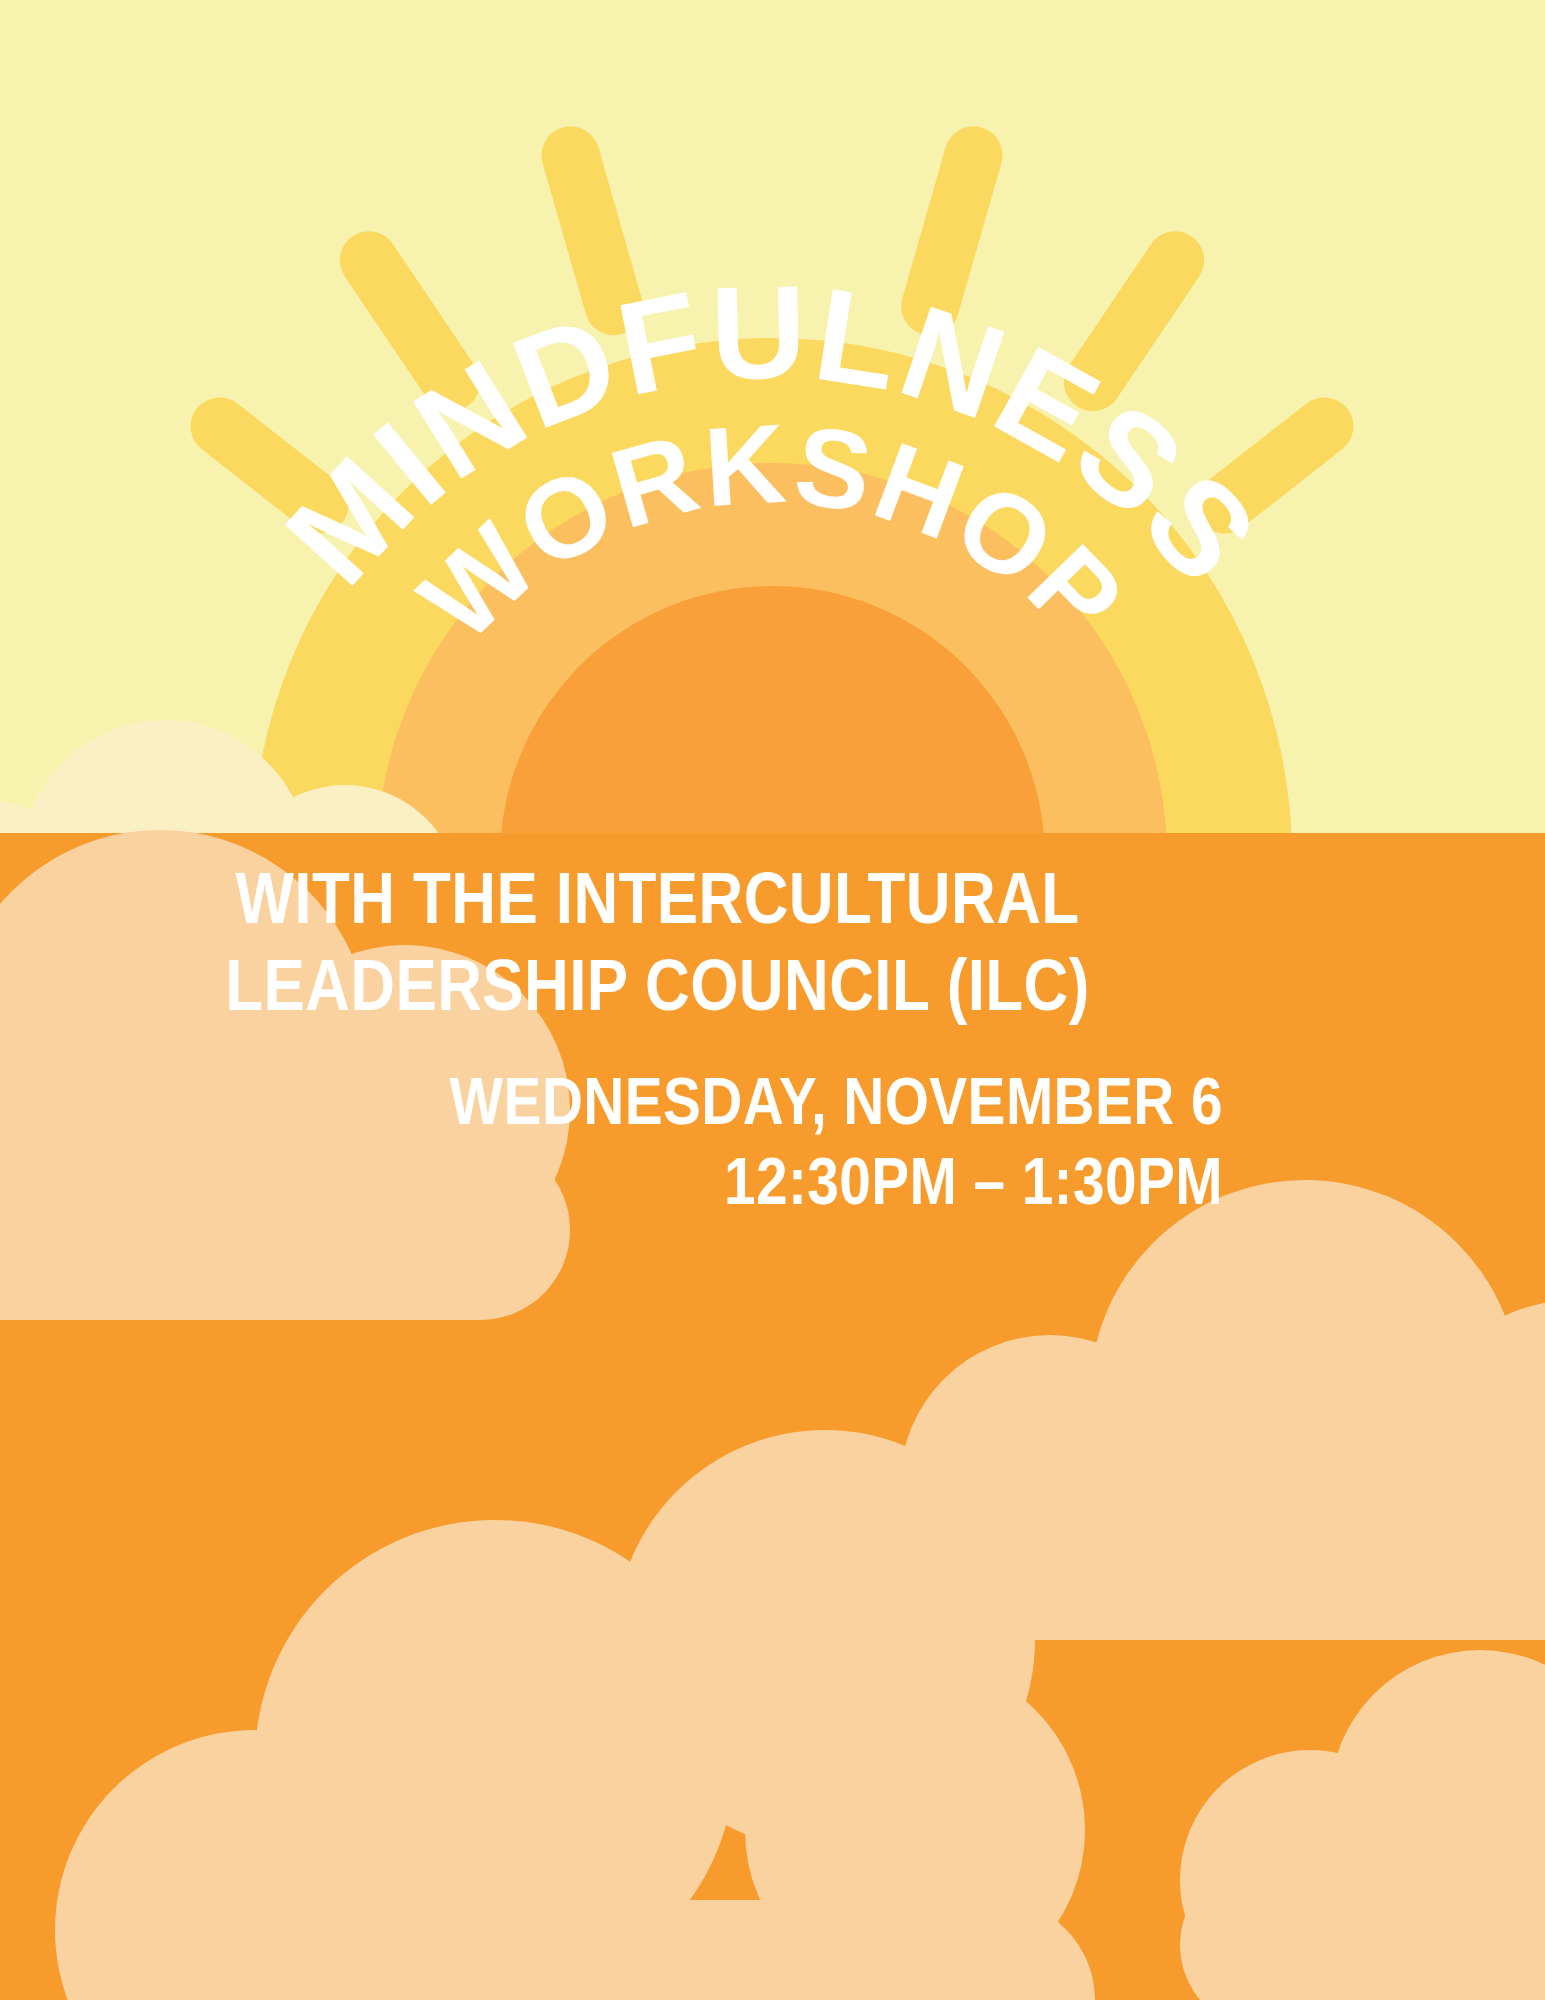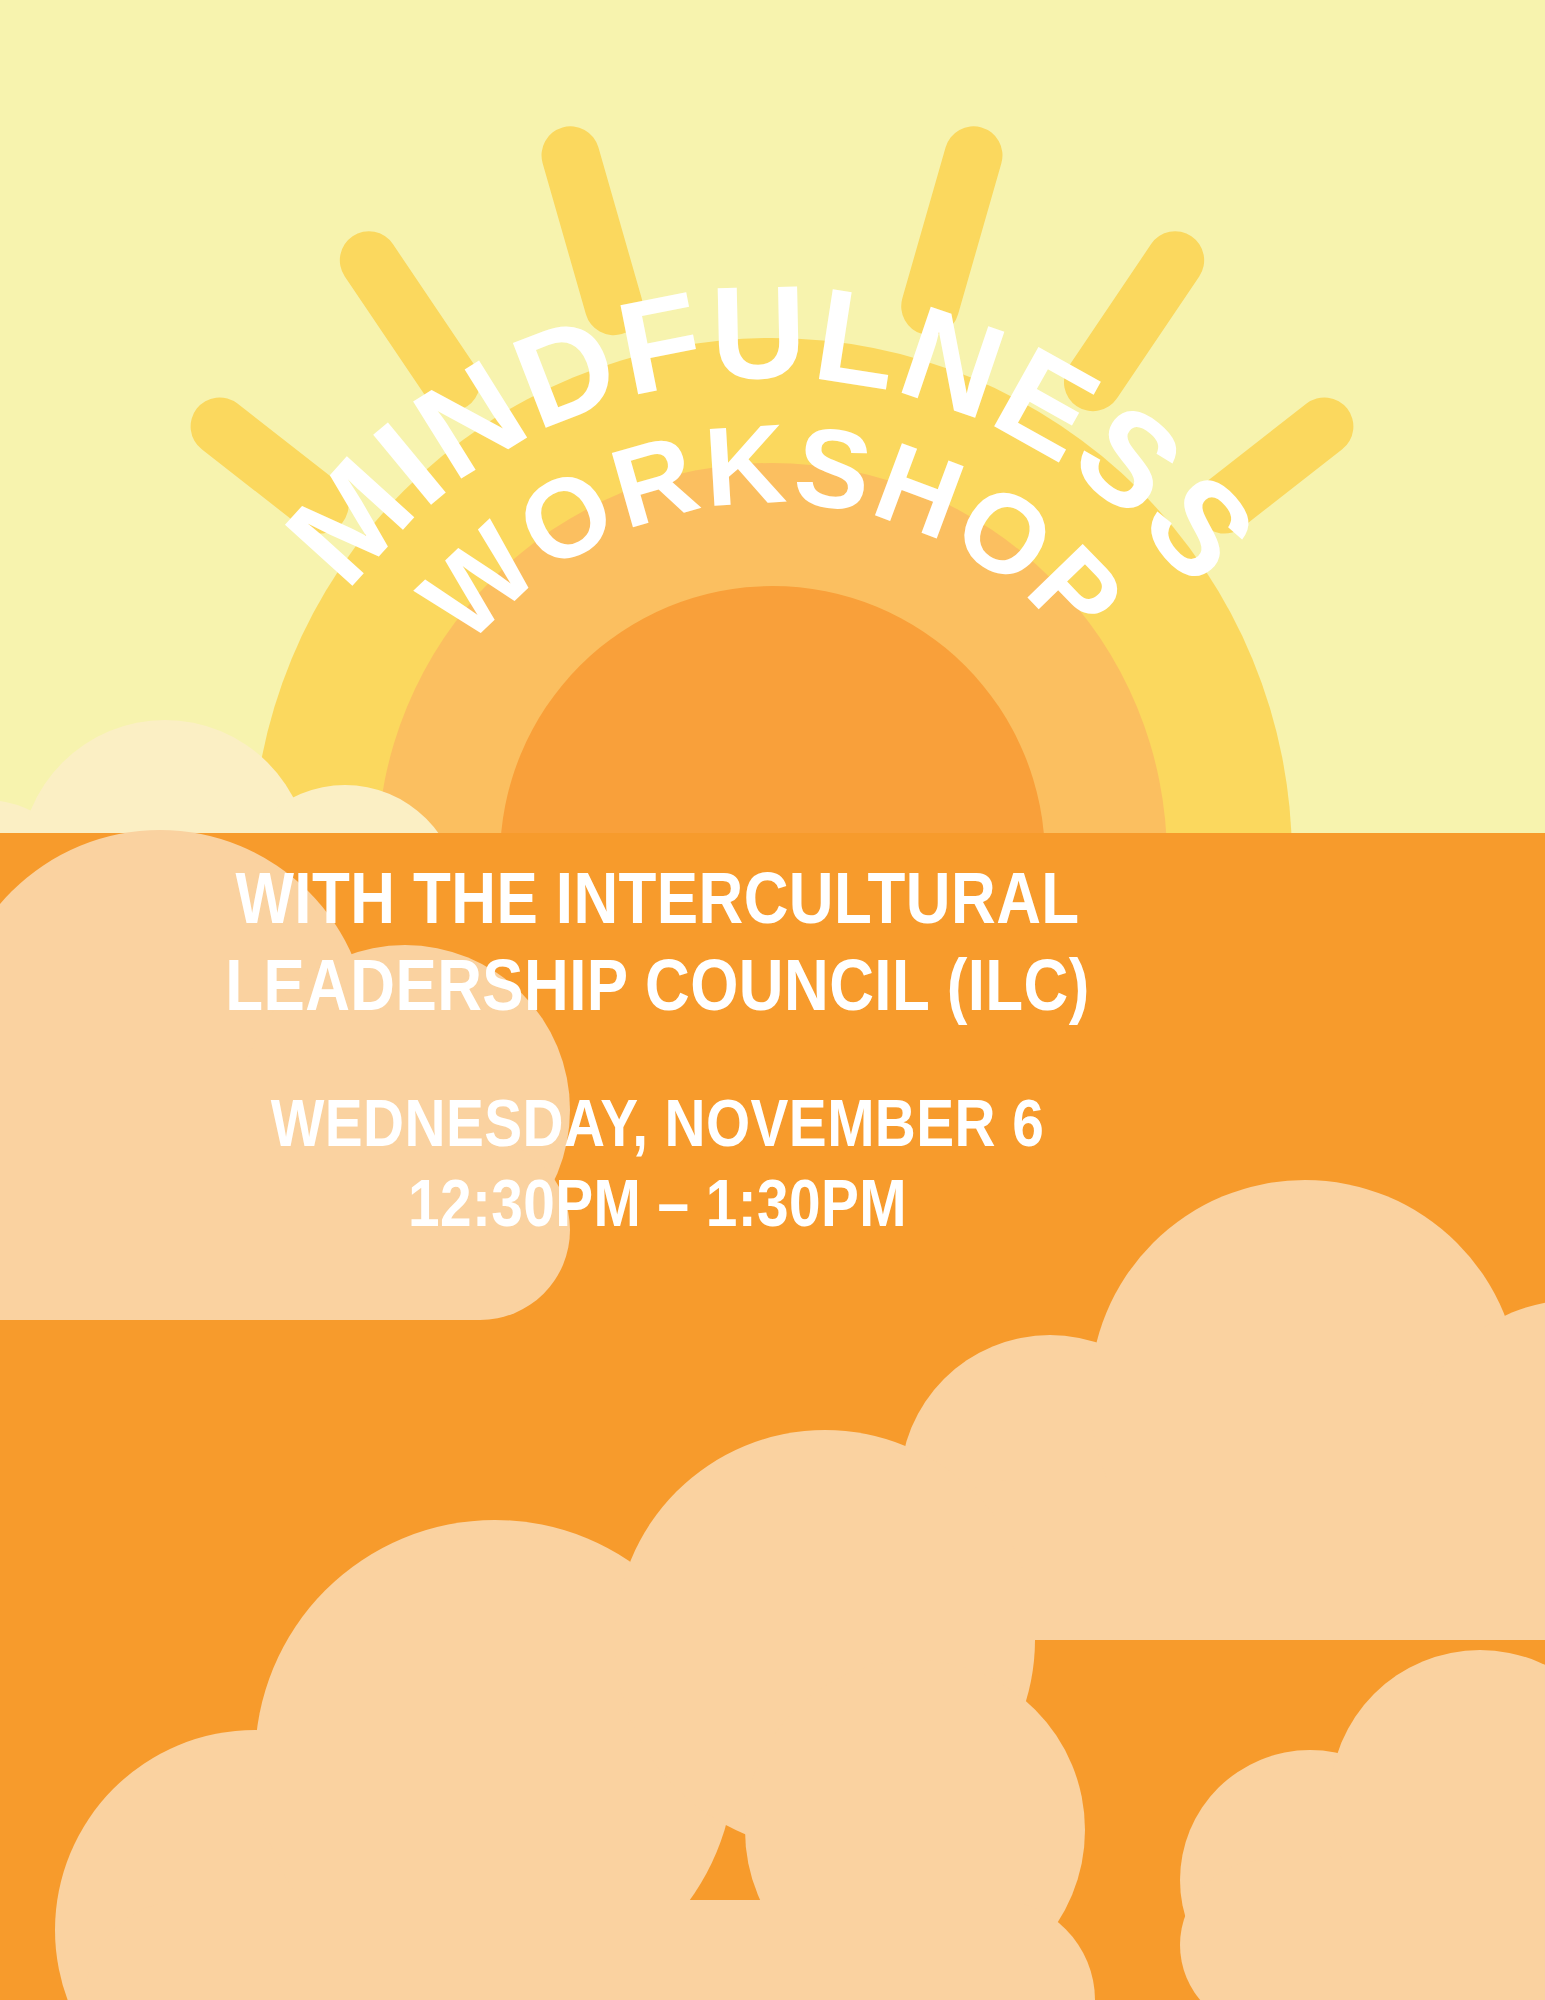--- a/index.html
+++ b/index.html
@@ -73,21 +73,21 @@
   .line{
     font-weight:bold;
     letter-spacing:0.5px;
     line-height:1.12;
     white-space:nowrap;
     transform:scaleX(0.86);
     transform-origin:center center;
   }
   .blk{margin:0;padding:0;}
   #blk-who{margin-top:18px;font-size:72px;}
-  #blk-when{margin-top:62px;font-size:66px;}
+  #blk-when{margin-top:40px;font-size:66px;text-align:right;}
   #blk-where{margin-top:88px;font-size:66px;}
   .line + .line{margin-top:6px;}
 </style>
 </head>
 <body>
 
 <div id="poster">
 
   <div class="layer" id="sky"></div>
 

